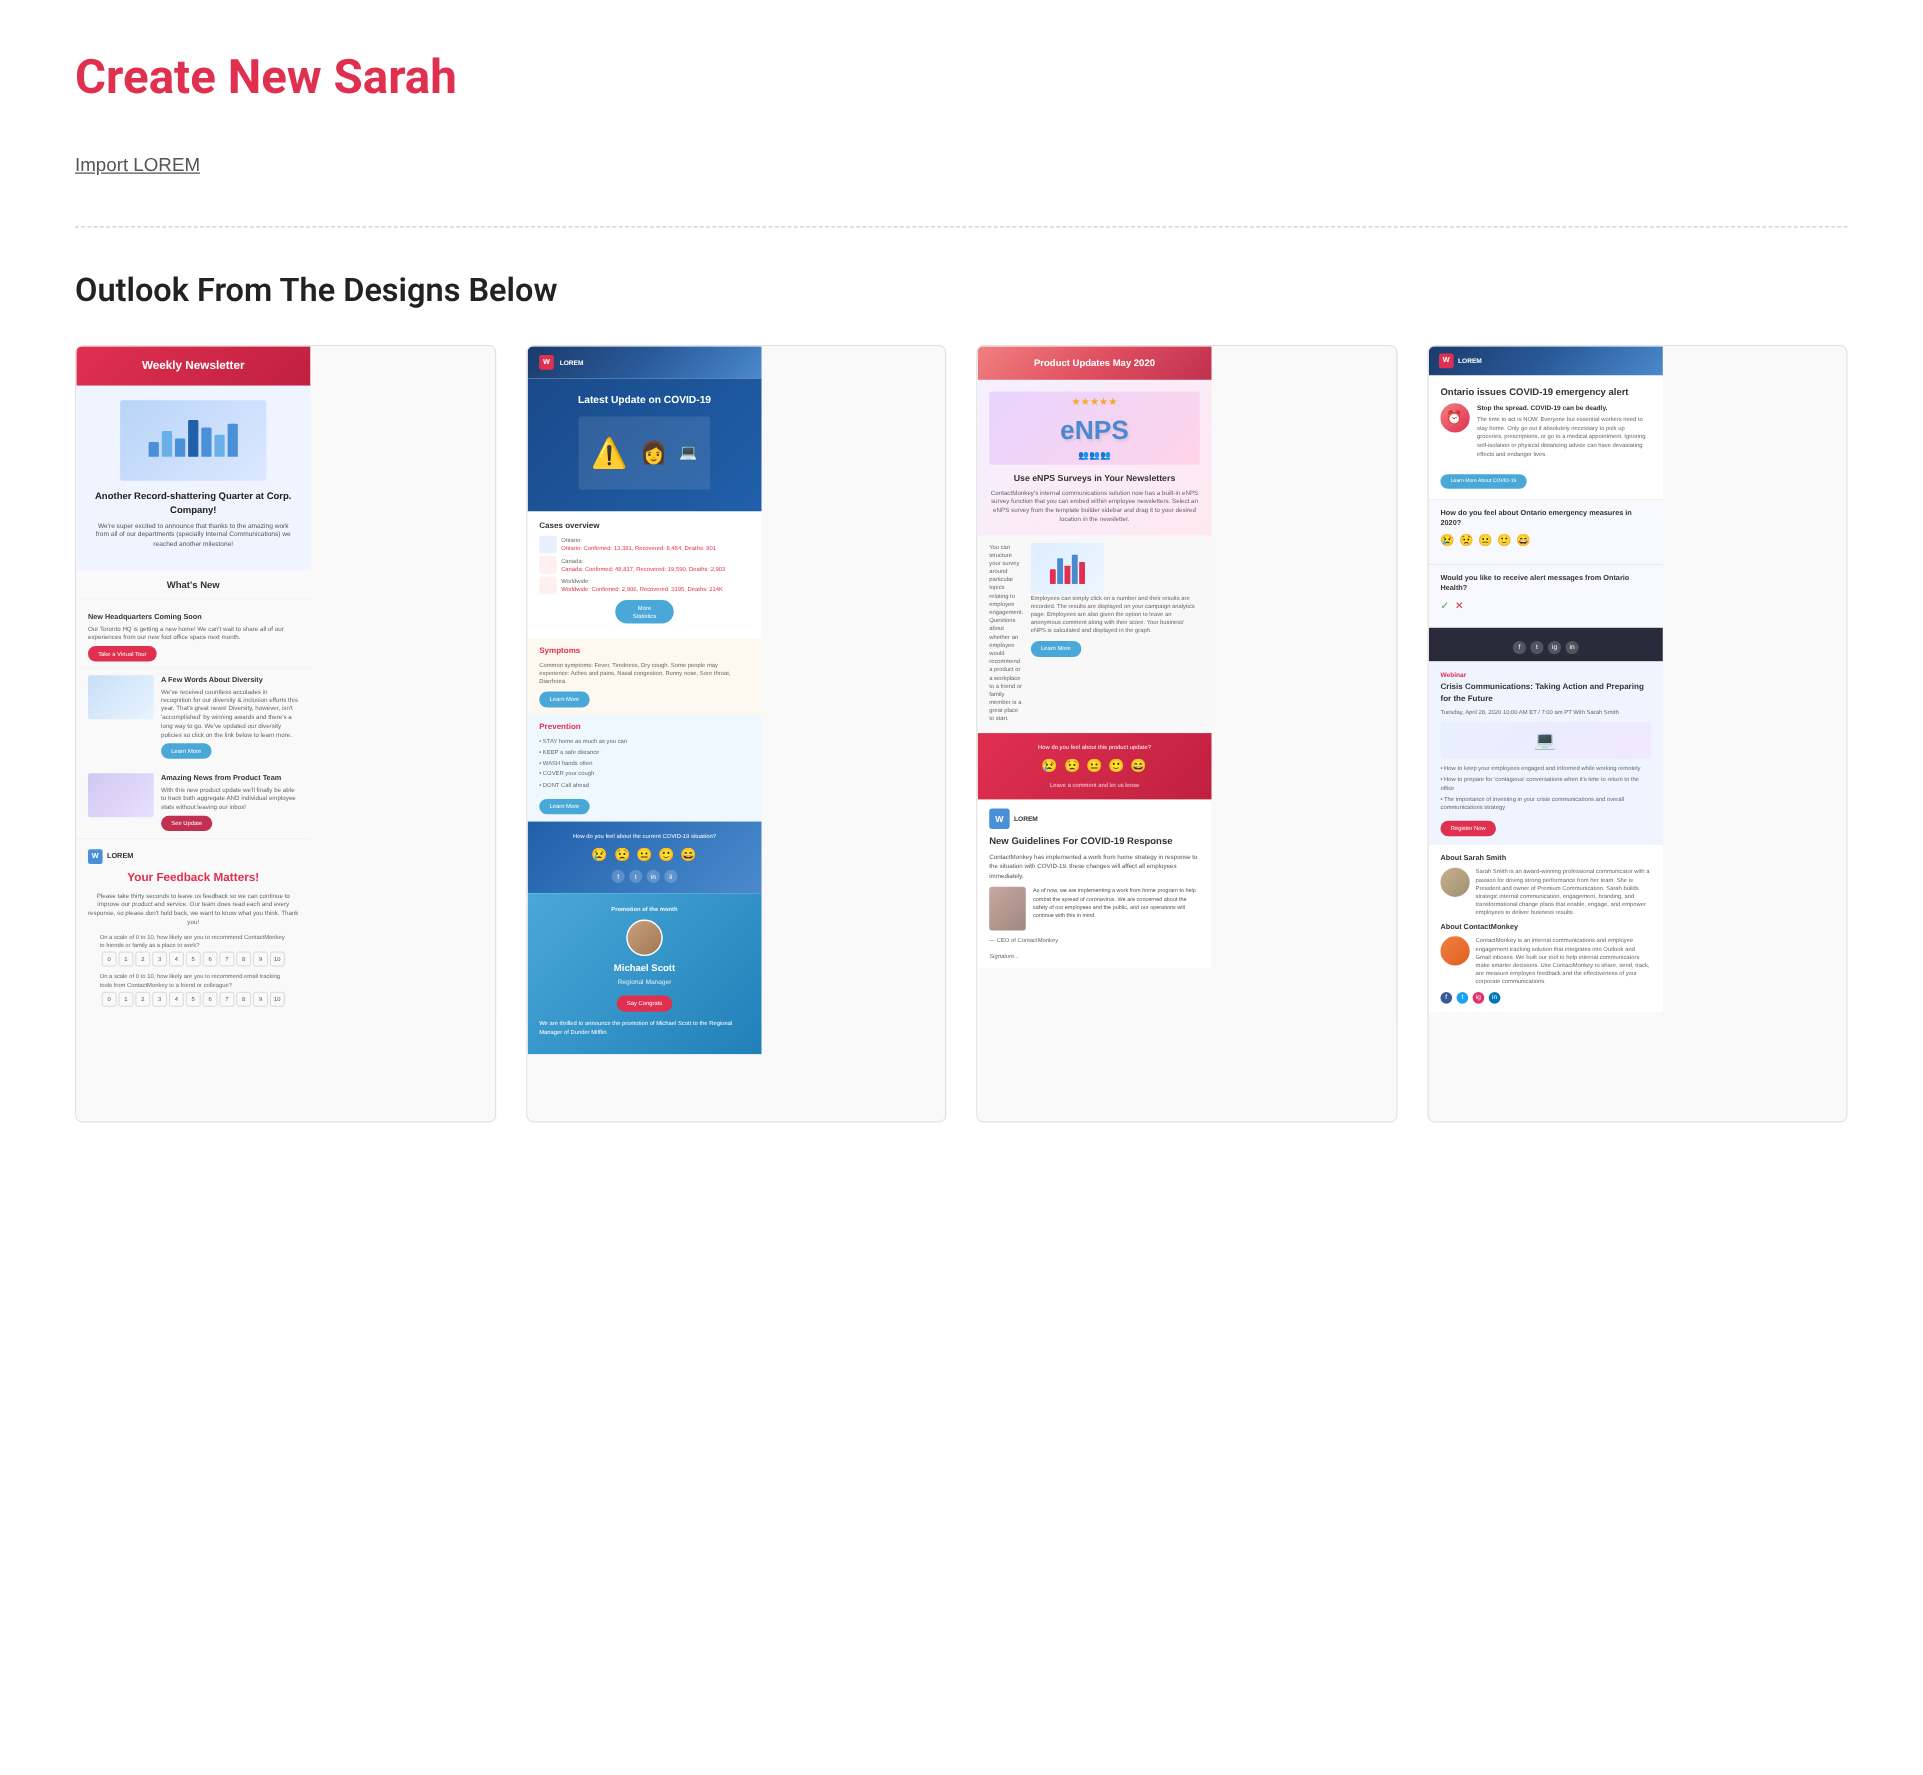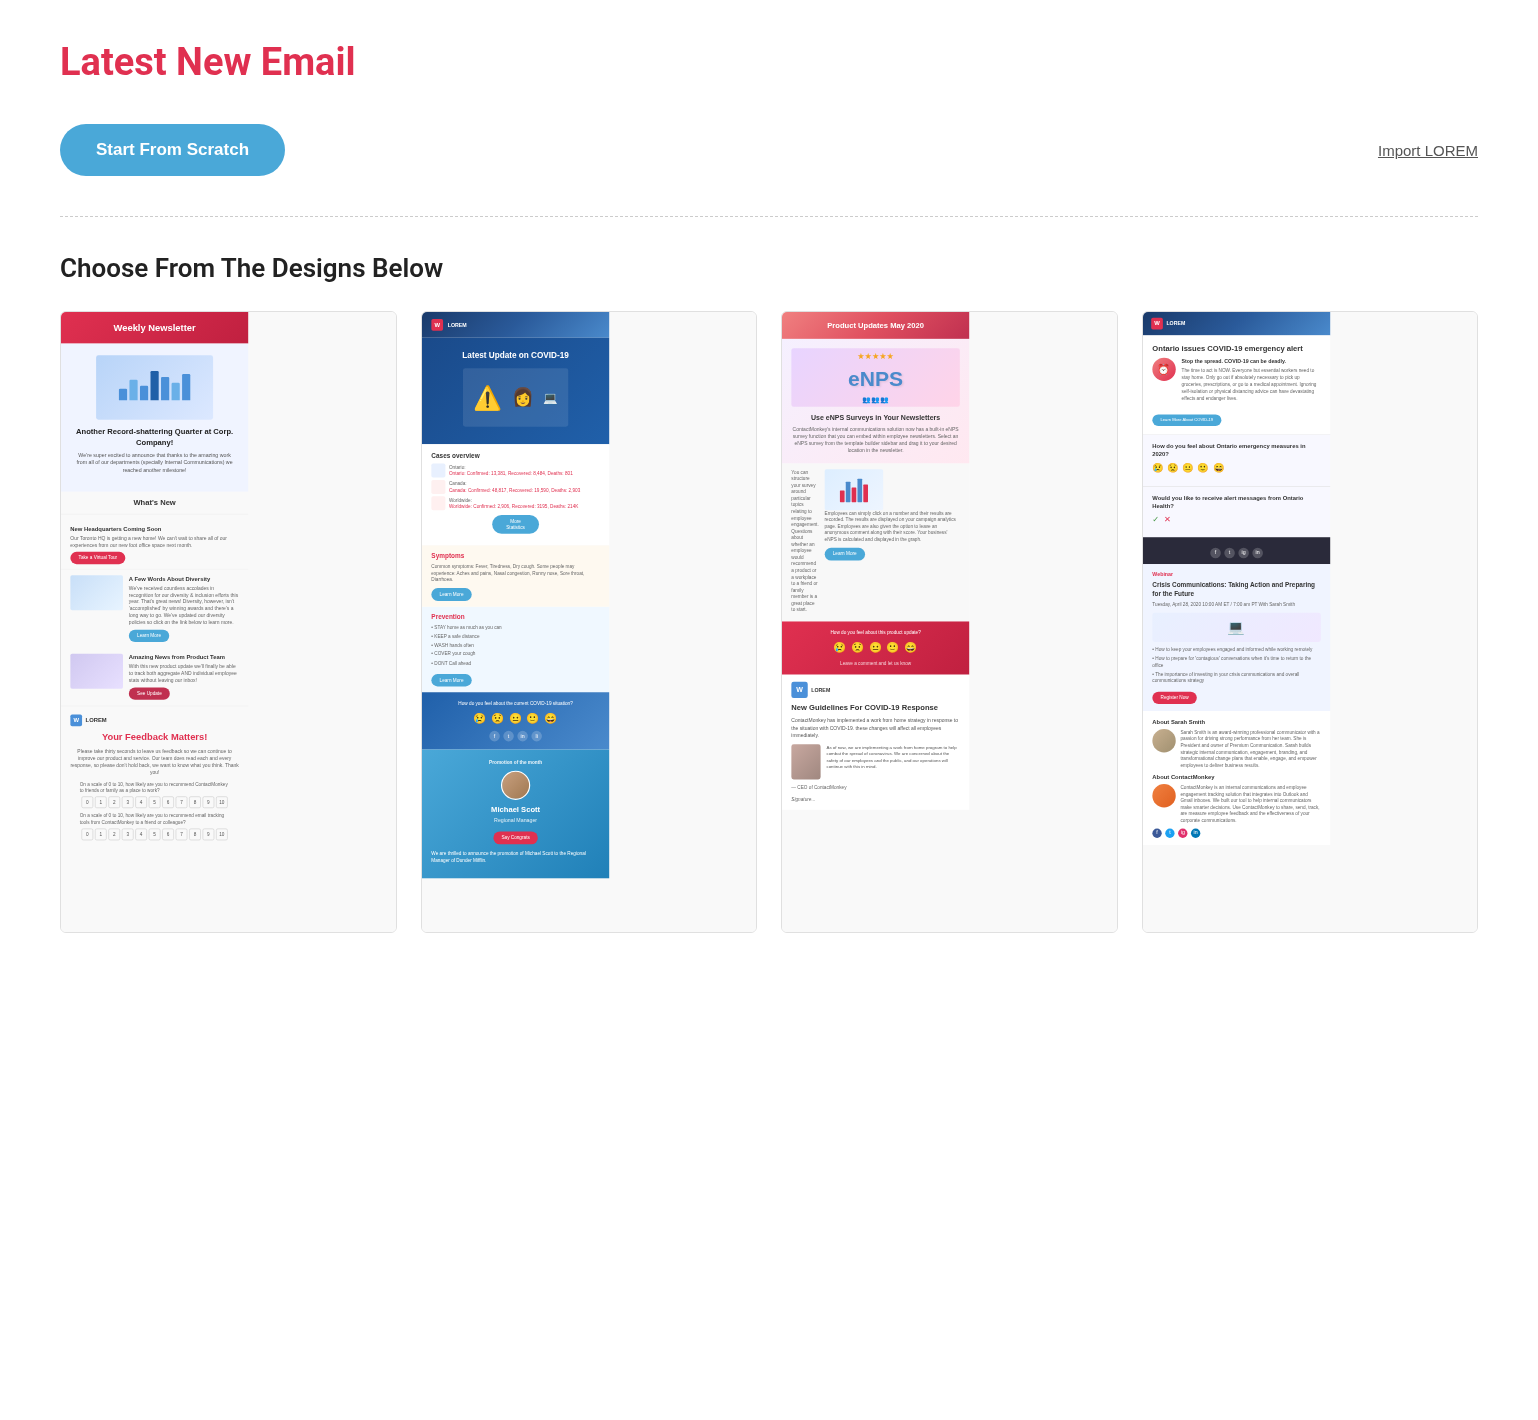--- a/index.html
+++ b/index.html
@@ -587,30 +587,29 @@
 
     .small-text { font-size: 8px; color: #666; }
     .center { text-align: center; }
     .pad-h { padding: 0 16px; }
     .mb4 { margin-bottom: 4px; }
     .mb8 { margin-bottom: 8px; }
   </style>
 </head>
 <body>
 
-<h1 class="page-title">Latest New Email</h1>
+<h1 class="page-title">Create New Sarah</h1>
 
 <div class="top-actions">
-  <button class="btn-scratch">Start From Scratch</button>
   <button class="import-json">Import LOREM</button>
 </div>
 
 <hr class="divider">
 
-<h2 class="section-title">Choose From The Designs Below</h2>
+<h2 class="section-title">Outlook From The Designs Below</h2>
 
 <div class="templates-grid">
 
   <div class="template-card">
     <div class="template-preview">
       <div class="email-mini">
 
         <div class="t1-header">
           <span>Weekly Newsletter</span>
         </div>

